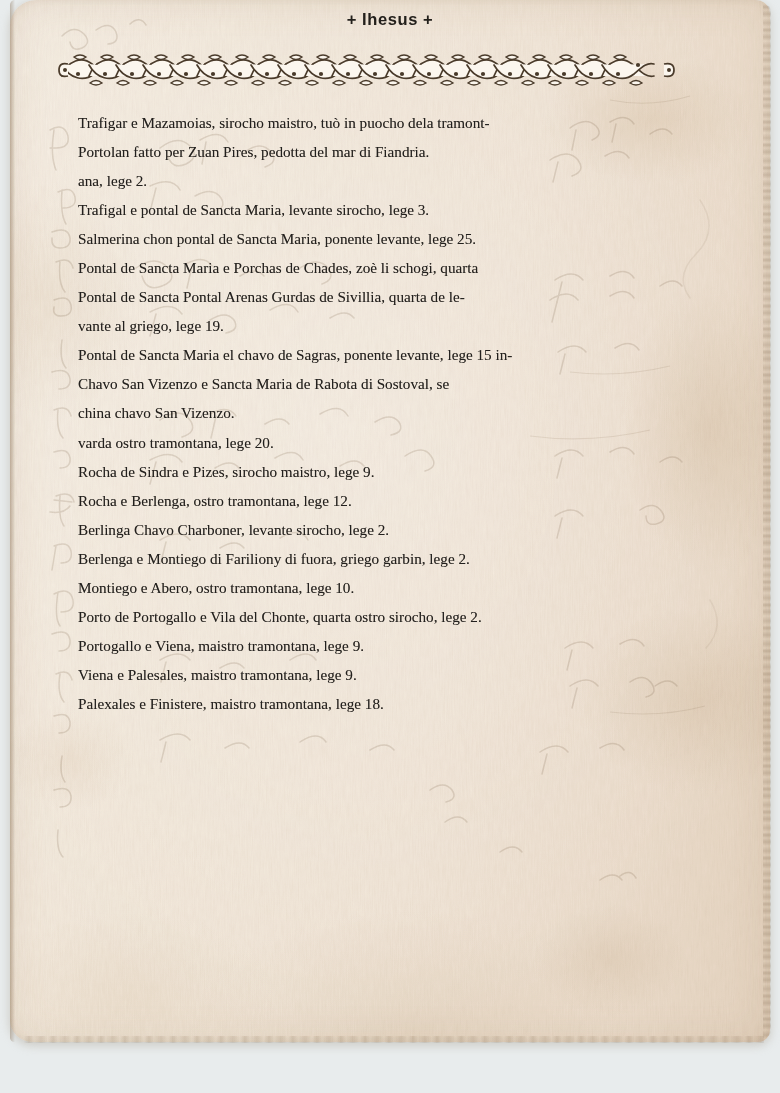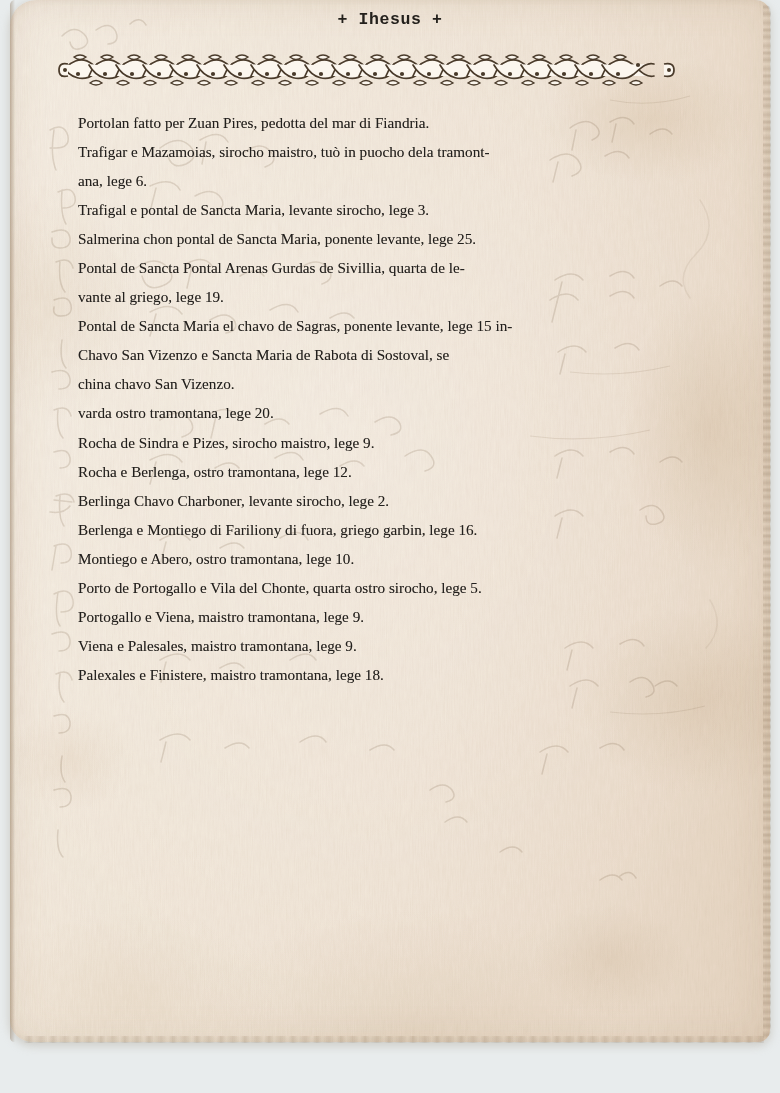--- a/index.html
+++ b/index.html
@@ -74,21 +74,21 @@
   
   .ghost-layer{
     position:absolute;inset:0;pointer-events:none;
     opacity:.40;mix-blend-mode:multiply;
   }
 
   
   .invocation{
     position:absolute;left:0;top:10px;width:760px;
     text-align:center;
-    font-family:Liberation Mono, monospace;
+    font-family:Liberation Sans, sans-serif;
     font-weight:bold;
     font-size:16.5px;
     letter-spacing:.6px;
     color:#23201c;
   }
 
   
   .ornament{
     position:absolute;left:48px;top:52px;width:620px;height:36px;
   }
@@ -272,37 +272,38 @@
         <use href="#braid-unit" x="544"></use>
       </g>
 
       <path d="M10 24 q-9 2 -9 -6 q0 -8 9 -6" fill="#fbf6ee" stroke="#4a3b2b" stroke-width="1.7"></path>
       <circle cx="7" cy="18" r="2" fill="#493a2a"></circle>
       <path d="M606 12 q10 -2 10 6 q0 8 -10 6" fill="#fbf6ee" stroke="#4a3b2b" stroke-width="1.7"></path>
       <circle cx="611" cy="18" r="2" fill="#493a2a"></circle>
     </svg>
 
     <div class="text-block">
+      <div class="line">Trafigar e Mazamoias, sirocho maistro, tuò in puocho dela tramont-</div>
       <div class="line">Portolan fatto per Zuan Pires, pedotta del mar di Fiandria.</div>
-      <div class="line">Trafigar e Mazamoias, sirocho maistro, tuò in puocho dela tramont-</div>
-      <div class="line">ana, lege 6.</div>
+      <div class="line">ana, lege 2.</div>
       <div class="line">Trafigal e pontal de Sancta Maria, levante sirocho, lege 3.</div>
       <div class="line">Salmerina chon pontal de Sancta Maria, ponente levante, lege 25.</div>
+      <div class="line">Pontal de Sancta Maria e Porchas de Chades, zoè li schogi, quarta</div>
       <div class="line">Pontal de Sancta Pontal Arenas Gurdas de Sivillia, quarta de le-</div>
       <div class="line">vante al griego, lege 19.</div>
       <div class="line">Pontal de Sancta Maria el chavo de Sagras, ponente levante, lege 15 in-</div>
       <div class="line">Chavo San Vizenzo e Sancta Maria de Rabota di Sostoval, se</div>
       <div class="line">china chavo San Vizenzo.</div>
       <div class="line">varda ostro tramontana, lege 20.</div>
       <div class="line">Rocha de Sindra e Pizes, sirocho maistro, lege 9.</div>
       <div class="line">Rocha e Berlenga, ostro tramontana, lege 12.</div>
       <div class="line">Berlinga Chavo Charboner, levante sirocho, lege 2.</div>
-      <div class="line">Berlenga e Montiego di Fariliony di fuora, griego garbin, lege 16.</div>
+      <div class="line">Berlenga e Montiego di Fariliony di fuora, griego garbin, lege 2.</div>
       <div class="line">Montiego e Abero, ostro tramontana, lege 10.</div>
-      <div class="line">Porto de Portogallo e Vila del Chonte, quarta ostro sirocho, lege 5.</div>
+      <div class="line">Porto de Portogallo e Vila del Chonte, quarta ostro sirocho, lege 2.</div>
       <div class="line">Portogallo e Viena, maistro tramontana, lege 9.</div>
       <div class="line">Viena e Palesales, maistro tramontana, lege 9.</div>
       <div class="line">Palexales e Finistere, maistro tramontana, lege 18.</div>
     </div>
 
     <div class="edge-left"></div>
     <div class="deckle-right"></div>
     <div class="deckle-bottom"></div>
   </div>
 </div>

